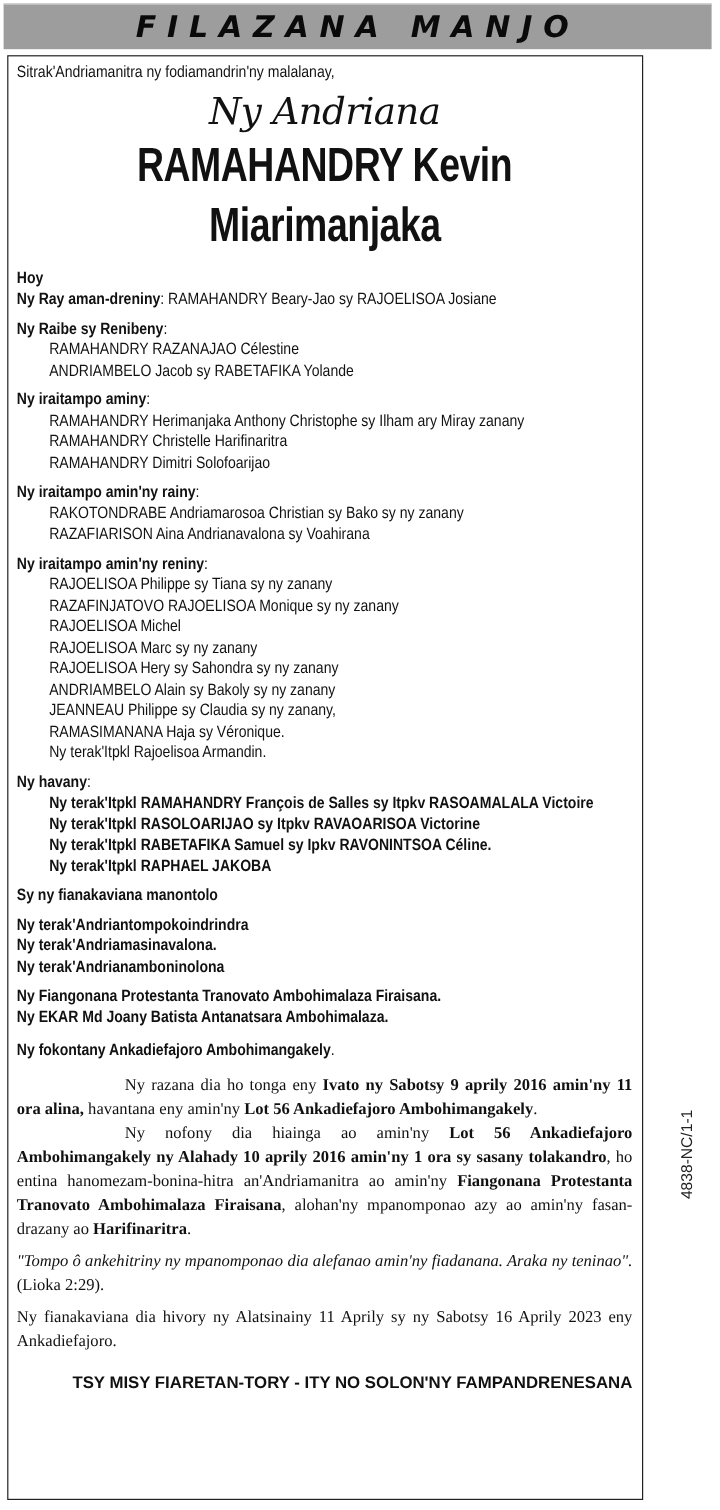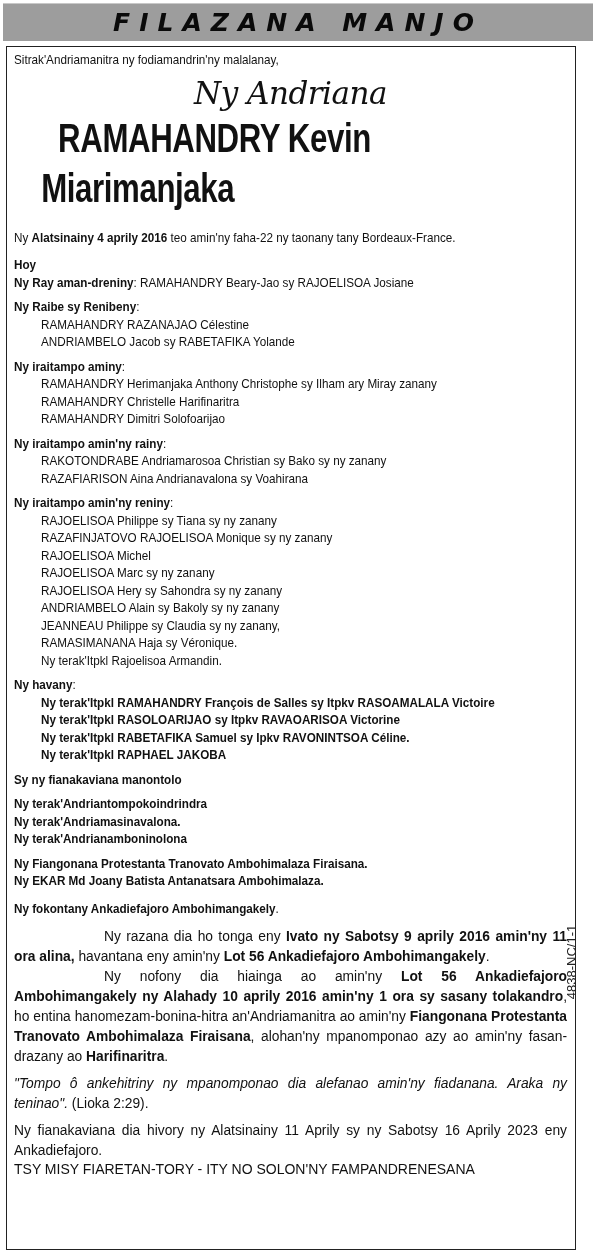--- a/index.html
+++ b/index.html
@@ -3,63 +3,60 @@
 <meta charset="utf-8">
 <style>
   html, body { margin: 0; padding: 0; background: #ffffff; }
   body { width: 600px; height: 1258px; position: relative; overflow: hidden;
          font-family: "Liberation Sans", sans-serif; color: #111; }
   .header-bar { position: absolute; left: 3px; top: 3px; width: 590px; height: 38px;
                 background: #9d9d9d; border-top: 1px solid #c8c8c8; box-sizing: border-box;
                 display: flex; align-items: center; justify-content: center; }
   .header-title { font-family: "DejaVu Sans", sans-serif; font-weight: bold; font-style: italic;
                   font-size: 25px; letter-spacing: 9px; color: #0a0a0a; white-space: pre; }
-  .box { position: absolute; left: 6px; top: 46px; width: 570px; height: 1204px;
+  .box { position: absolute; left: 6px; top: 46px; width: 530px; height: 1204px;
          border: 1.5px solid #222; box-sizing: border-box; padding: 4px 8px 0 7px;
          font-size: 13.6px; line-height: 17.5px; }
   .narrow { transform: scaleX(0.86); transform-origin: left center; white-space: nowrap; display: block; }
   .opening { margin: 0; }
   .honorific { text-align: center; font-family: "DejaVu Serif", serif; font-style: italic;
                font-size: 31px; line-height: 40px; margin-top: 4px; letter-spacing: -0.5px; }
-  .deceased { font-family: "Liberation Sans", sans-serif; font-weight: bold;
+  .deceased { text-align: center; font-family: "Liberation Sans", sans-serif; font-weight: bold;
               font-size: 40px; line-height: 50px; letter-spacing: -0.5px; }
   .deceased span { display: inline-block; transform: scaleX(0.78); transform-origin: center; }
   .death-line { margin-top: 16px; }
   .spacer-s { height: 7px; }
   .spacer-m { height: 10px; }
   .label { font-weight: bold; }
   .indent { padding-left: 27px; }
   .bold { font-weight: bold; }
-  .para { text-align: justify; font-size: 13.8px; line-height: 20px; }
+  .para { text-align: justify; font-size: 13.8px; line-height: 20px; font-family: Liberation Serif, serif; }
   .first-indent { text-indent: 90px; }
   .quote { font-style: italic; }
-  .footer { text-align: left; font-weight: normal; font-size: 14px; }
+  .footer { text-align: right; font-weight: bold; font-size: 14px; margin-top: 16px; }
   .ref-code { position: absolute; left: 555px; top: 870px; width: 20px; height: 90px; }
   .ref-code span { position: absolute; left: 50%; top: 50%; transform: translate(-50%,-50%) rotate(-90deg);
                    white-space: nowrap; font-size: 13px; color: #222; }
 </style>
 </head>
 <body>
 
 <div class="header-bar">
   <span class="header-title">FILAZANA MANJO</span>
 </div>
 
 <div class="box">
   <div class="opening">
       <span class="narrow">Sitrak'Andriamanitra ny fodiamandrin'ny malalanay,</span>
     </div>
 
   <div class="honorific">Ny Andriana</div>
   <div class="deceased"><span>RAMAHANDRY Kevin</span></div>
   <div class="deceased"><span>Miarimanjaka</span></div>
 
-  <div class="death-line">
-    <span class="narrow"><span>Ny </span><b>Alatsinainy 4 aprily 2016</b><span> teo amin'ny faha-22 ny taonany tany Bordeaux-France.</span></span>
-  </div>
 
   <div class="spacer-m"></div>
   <div class="label">
       <span class="narrow">Hoy</span>
     </div>
   <div>
       <span class="narrow"><b>Ny Ray aman-dreniny</b><span>: RAMAHANDRY Beary-Jao sy RAJOELISOA Josiane</span></span>
     </div>
 
   <div id="sections">

